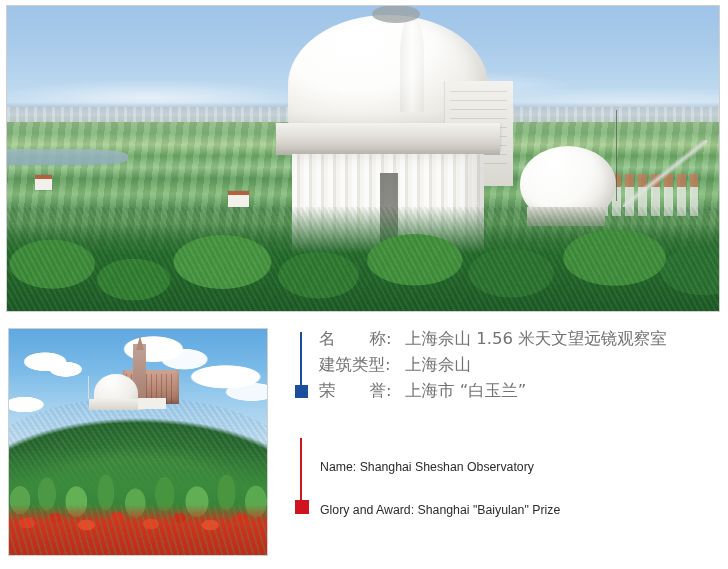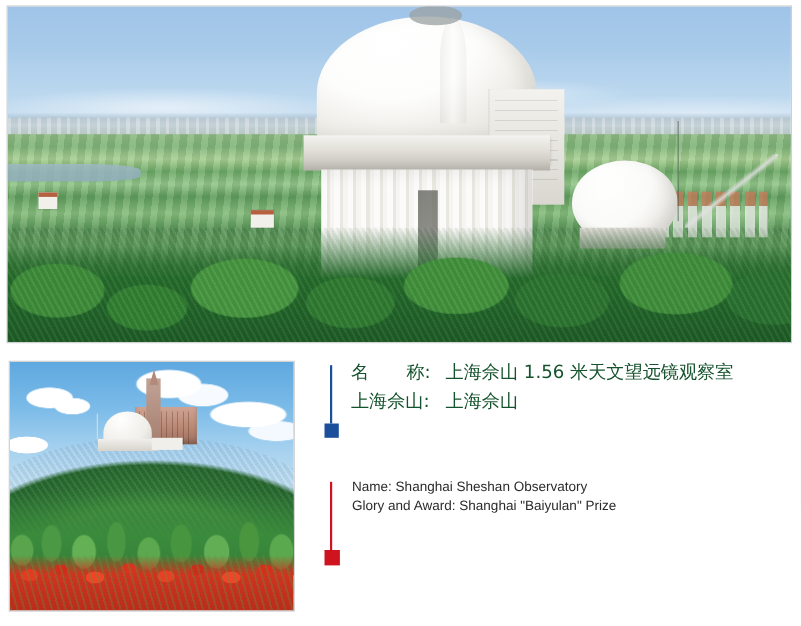--- a/index.html
+++ b/index.html
@@ -355,21 +355,21 @@
 
   
   #cn-accent { color: #1b4f9c; left: 3px; top: 8px; }
   #cn-accent .accent-line   { top: 2px; height: 53px; }
   #cn-accent .accent-square { top: 55px; }
 
   #cn-block {
     position: absolute;
     left: 27px;
     top: 4px;
-    color: #14532d;
+    color: #737373;
     font-size: 16.5px;
     line-height: 26px;
     font-family: "DejaVu Sans", "Liberation Sans", sans-serif;
     white-space: nowrap;
   }
   .cn-row { display: block; }
   .cn-key {
     display: inline-block;
     width: 86px;
     letter-spacing: 0;
@@ -385,21 +385,21 @@
   #en-block {
     position: absolute;
     left: 28px;
     top: 112px;
     color: #2b2b2b;
     font-size: 12.3px;
     line-height: 17.5px;
     font-family: "Liberation Sans", "DejaVu Sans", sans-serif;
     white-space: nowrap;
   }
-  .en-row { display: block; }
+  .en-row { display: block; margin-top: 25px; }
 </style>
 </head>
 <body>
 
 <div class="photo-frame" id="hero-photo">
   <div class="photo-inner">
     <div class="hero-sky"></div>
     <div class="hero-cloudband"></div>
     <div class="hero-farhills"></div>
     <div class="hero-town"></div>
@@ -456,21 +456,24 @@
   <div class="accent-group" id="cn-accent">
     <div class="accent-line"></div>
     <div class="accent-square"></div>
   </div>
 
   <div id="cn-block">
     <span class="cn-row">
       <span class="cn-key"><span>名</span><span class="sp"></span><span>称:</span></span><span class="cn-val">上海佘山 1.56 米天文望远镜观察室</span>
     </span>
     <span class="cn-row">
-      <span class="cn-key">上海佘山:</span><span class="cn-val">上海佘山</span>
+      <span class="cn-key">建筑类型:</span><span class="cn-val">上海佘山</span>
+    </span>
+    <span class="cn-row">
+      <span class="cn-key"><span>荣</span><span class="sp"></span><span>誉:</span></span><span class="cn-val">上海市 “白玉兰”</span>
     </span>
   </div>
 
   <div class="accent-group" id="en-accent">
     <div class="accent-line"></div>
     <div class="accent-square"></div>
   </div>
 
   <div id="en-block">
     <span class="en-row">Name: Shanghai Sheshan Observatory</span>

